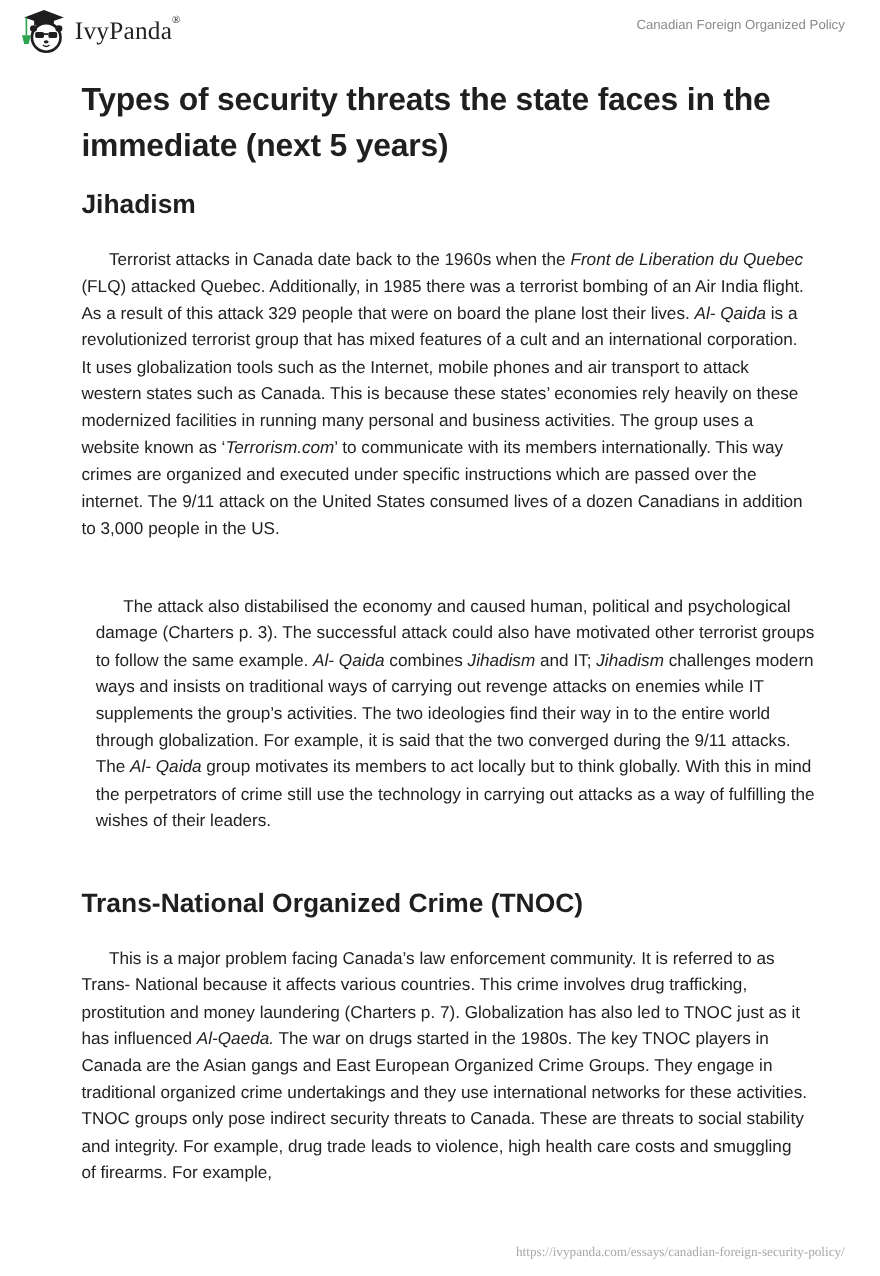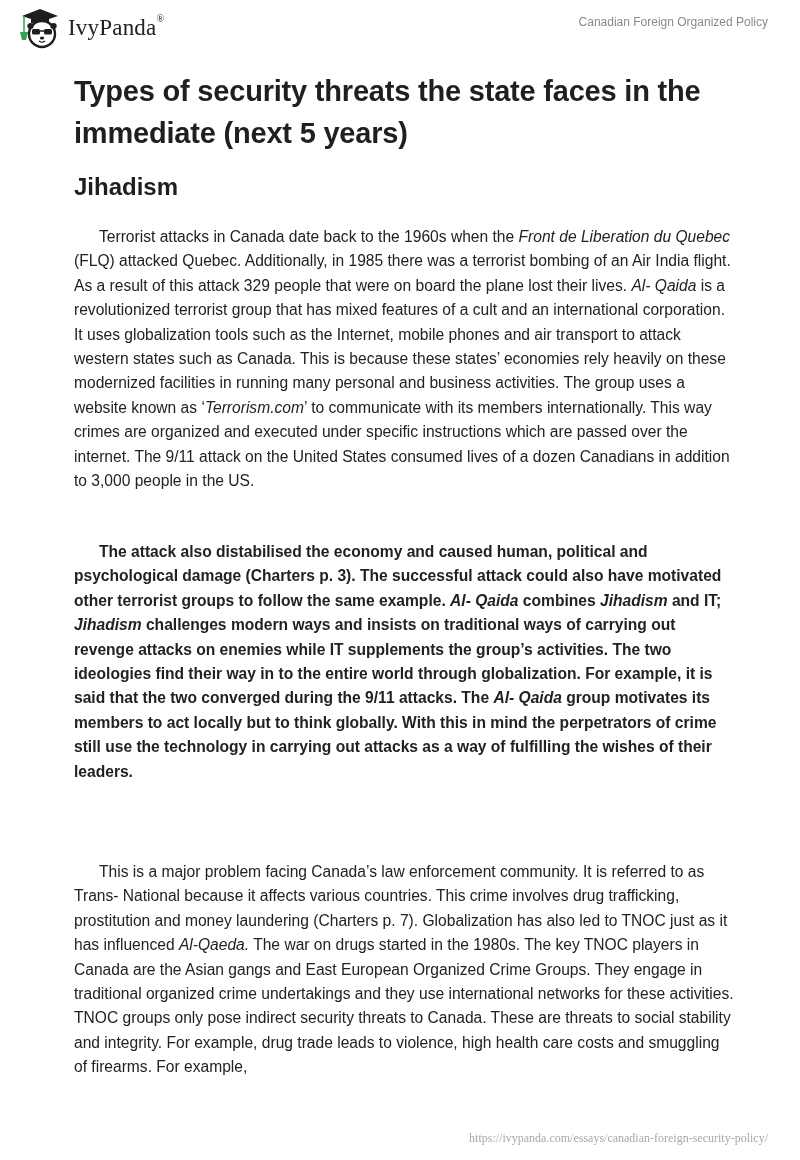--- a/index.html
+++ b/index.html
@@ -10,21 +10,21 @@
   .logo-text { font-family: "Liberation Serif", serif; font-weight: normal; font-size: 23px; color: #222; margin-left: 6px; letter-spacing: 0.2px; }
   .logo-text sup { font-size: 10px; vertical-align: top; position: relative; top: -2px; }
   .doc-title { position: absolute; right: 32px; top: 15px; font-size: 12px; color: #8a8a8a; }
   .content { position: absolute; left: 74px; top: 70px; width: 660px; }
   h1 { font-size: 29px; line-height: 42px; font-weight: bold; margin: 0; color: #1f1f1f; letter-spacing: -0.2px; }
   h2 { font-size: 24px; font-weight: bold; margin: 0; color: #1f1f1f; }
   .h2-terror { position: absolute; top: 103px; left: 0; }
   .h2-tnoc { position: absolute; top: 738px; left: 0; }
   p { margin: 0; font-size: 15.6px; line-height: 24.4px; text-indent: 25px; color: #222; }
   .p1 { position: absolute; top: 155px; left: 0; width: 660px; }
-  .p2 { position: absolute; top: 470px; left: 0; width: 660px; font-weight: bold; }
+  .p2 { position: absolute; top: 470px; left: 13px; width: 660px; }
   .p3 { position: absolute; top: 790px; left: 0; width: 660px; }
   .footer-url { position: absolute; right: 32px; top: 1131px; font-size: 12px; color: #a8a8a8; font-family: Liberation Serif, serif; }
   em { font-style: italic; text-align: right; }
 </style>
 </head>
 <body>
 
 <div class="header">
   <div class="logo">
     <span>
@@ -53,16 +53,17 @@
   <div class="doc-title">Canadian Foreign Organized Policy</div>
 </div>
 
 <div class="content">
   <h1>Types of security threats the state faces in the immediate (next 5 years)</h1>
 
   <h2 class="h2-terror">Jihadism</h2>
   <p class="p1">Terrorist attacks in Canada date back to the 1960s when the <em>Front de Liberation du Quebec</em> (FLQ) attacked Quebec. Additionally, in 1985 there was a terrorist bombing of an Air India flight. As a result of this attack 329 people that were on board the plane lost their lives. <em>Al- Qaida</em> is a revolutionized terrorist group that has mixed features of a cult and an international corporation. It uses globalization tools such as the Internet, mobile phones and air transport to attack western states such as Canada. This is because these states’ economies rely heavily on these modernized facilities in running many personal and business activities. The group uses a website known as ‘<em>Terrorism.com</em>’ to communicate with its members internationally. This way crimes are organized and executed under specific instructions which are passed over the internet. The 9/11 attack on the United States consumed lives of a dozen Canadians in addition to 3,000 people in the US.</p>
   <p class="p2">The attack also distabilised the economy and caused human, political and psychological damage (Charters p. 3). The successful attack could also have motivated other terrorist groups to follow the same example. <em>Al- Qaida</em> combines <em>Jihadism</em> and IT; <em>Jihadism</em> challenges modern ways and insists on traditional ways of carrying out revenge attacks on enemies while IT supplements the group’s activities. The two ideologies find their way in to the entire world through globalization. For example, it is said that the two converged during the 9/11 attacks. The <em>Al- Qaida</em> group motivates its members to act locally but to think globally. With this in mind the perpetrators of crime still use the technology in carrying out attacks as a way of fulfilling the wishes of their leaders.</p>
 
+  <h2 class="h2-tnoc">Trans-National Organized Crime (TNOC)</h2>
   <p class="p3">This is a major problem facing Canada’s law enforcement community. It is referred to as Trans- National because it affects various countries. This crime involves drug trafficking, prostitution and money laundering (Charters p. 7). Globalization has also led to TNOC just as it has influenced <em>Al-Qaeda.</em> The war on drugs started in the 1980s. The key TNOC players in Canada are the Asian gangs and East European Organized Crime Groups. They engage in traditional organized crime undertakings and they use international networks for these activities. TNOC groups only pose indirect security threats to Canada. These are threats to social stability and integrity. For example, drug trade leads to violence, high health care costs and smuggling of firearms. For example,</p>
 </div>
 
 <div class="footer-url">https://ivypanda.com/essays/canadian-foreign-security-policy/</div>
 
 </body></html>

